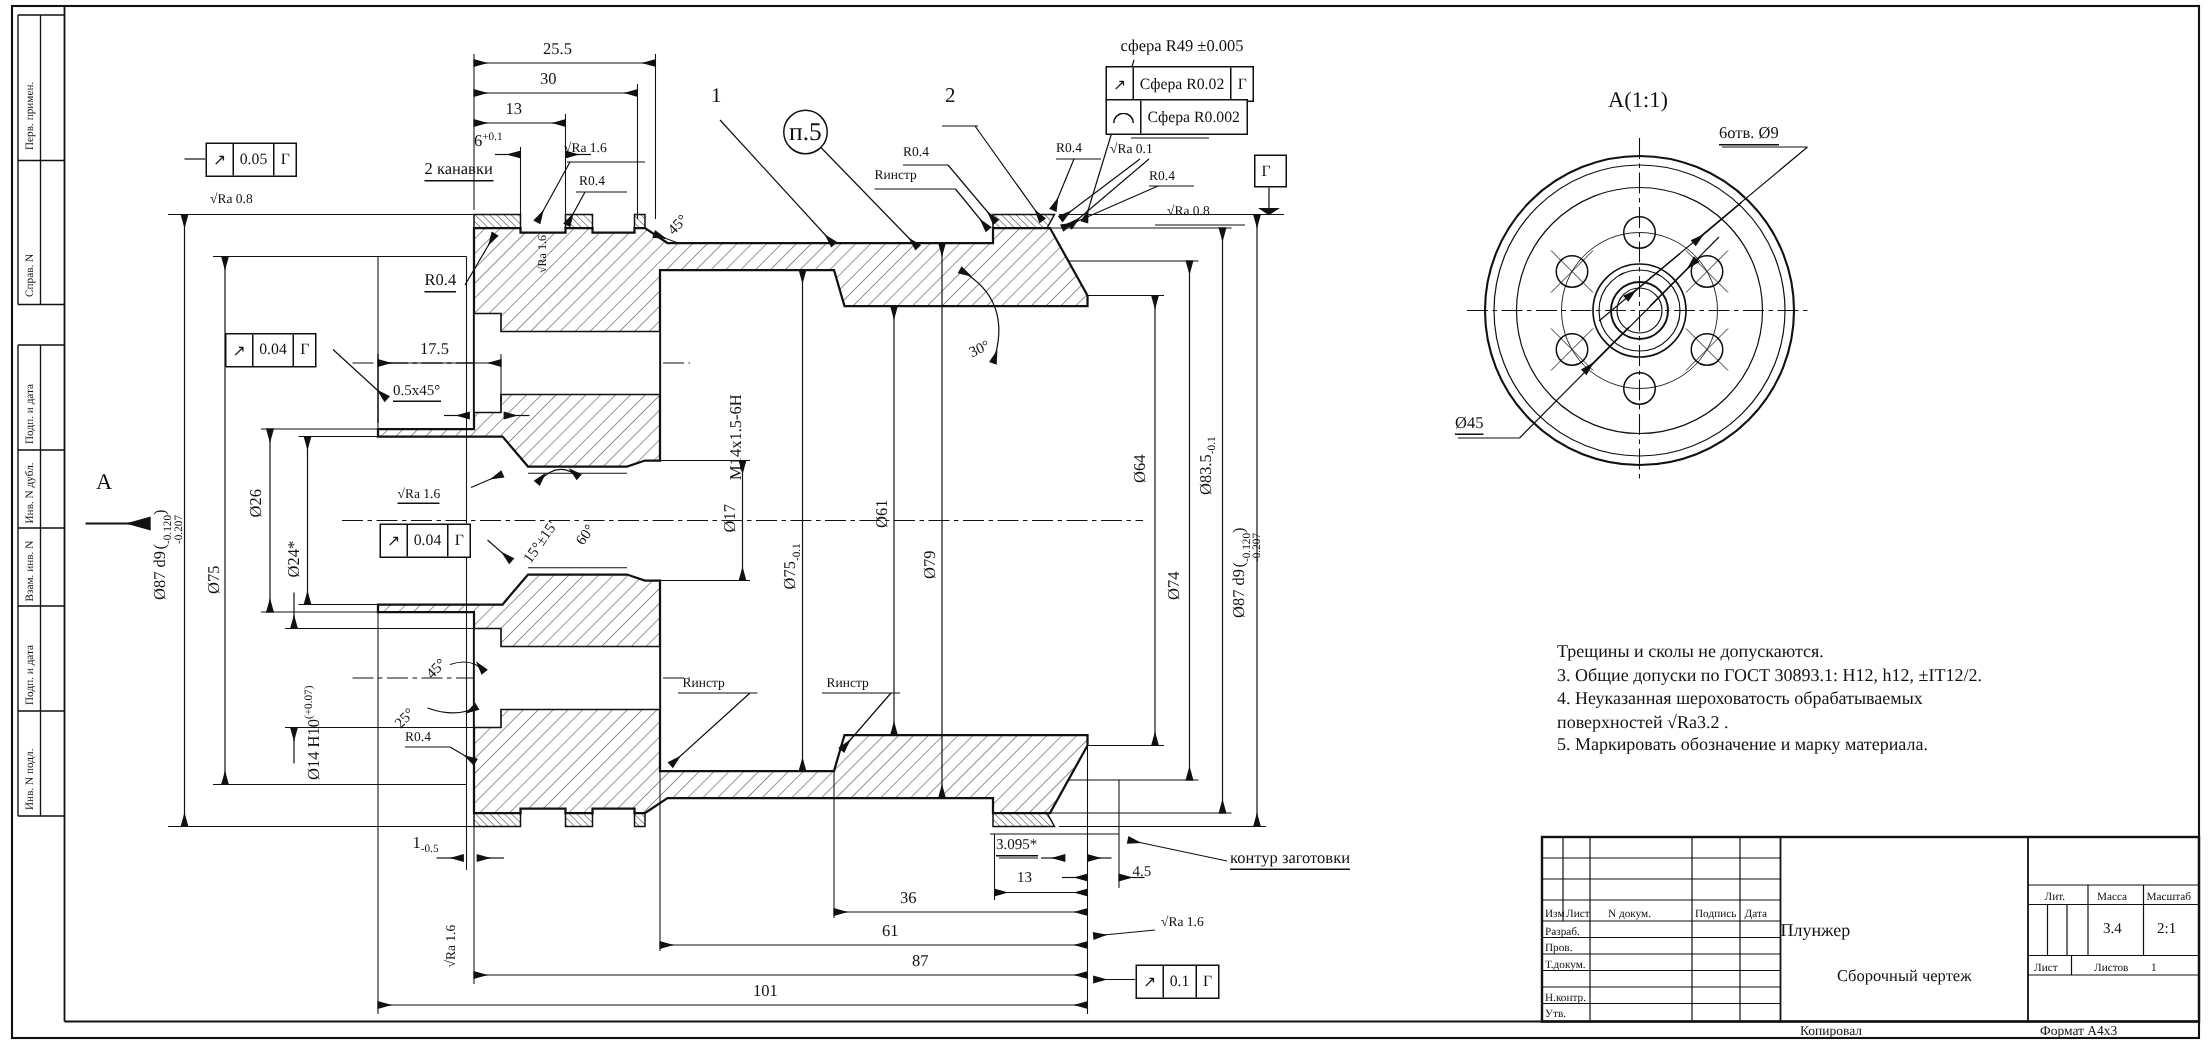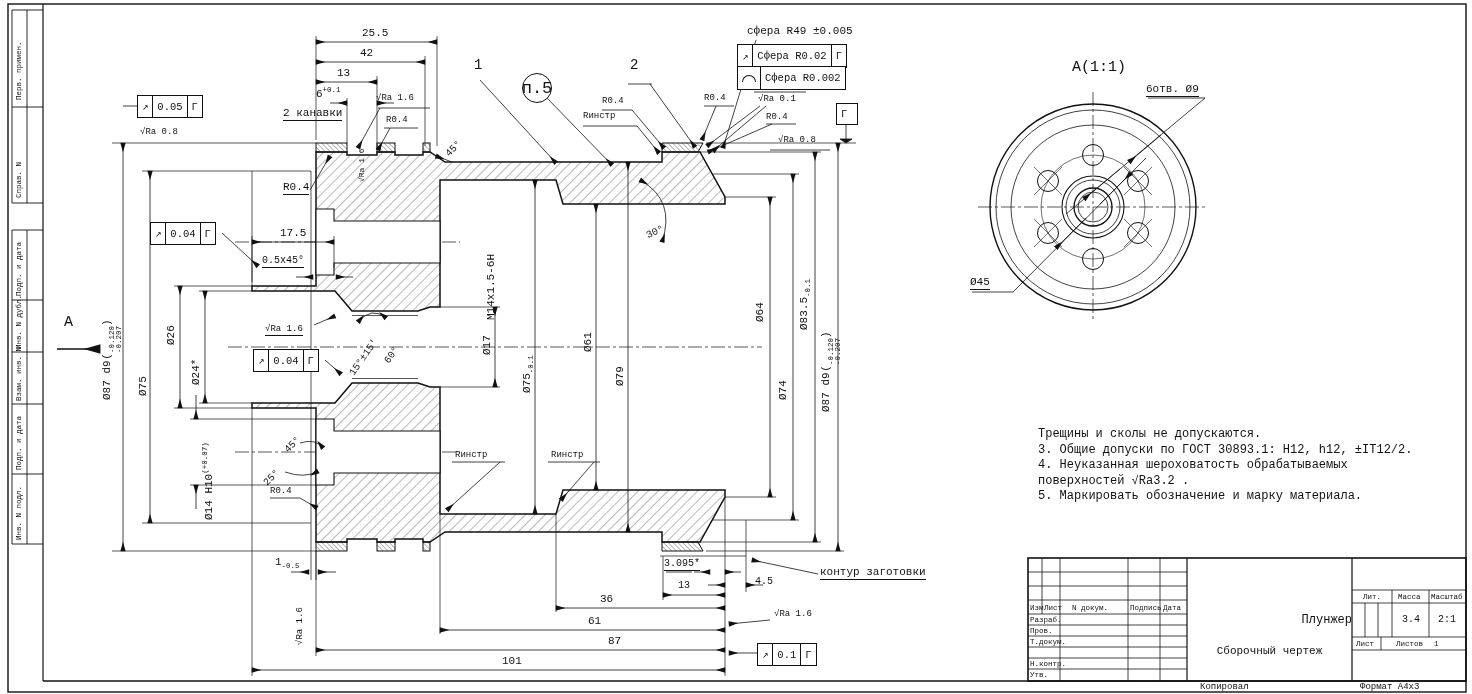--- a/index.html
+++ b/index.html
@@ -1,17 +1,17 @@
 <!DOCTYPE html>
 <html><head>
 <meta charset="utf-8">
 <style>
   html,body{margin:0;padding:0;background:#888}
   #sheet{position:relative;width:1472px;height:694px;background:#fff;overflow:hidden;
-    font-family:Liberation Mono, monospace;color:#111}
+    font-family:Liberation Serif, serif;color:#111}
   svg{position:absolute;left:0;top:0}
   .L{position:absolute;white-space:nowrap;font-size:11px;line-height:1;color:#111}
   .s9{font-size:9px}.s8{font-size:8px}.s10{font-size:10px}.s13{font-size:14px}
   .rot{transform-origin:0 0;transform:rotate(-90deg)}
   .r55{transform-origin:0 0;transform:rotate(-55deg)}
   .r45{transform-origin:0 0;transform:rotate(-45deg)}
   .r25{transform-origin:0 0;transform:rotate(-25deg)}
   .ul{border-bottom:1px solid #111;padding-bottom:1px}
   sup,sub{font-size:7.5px}
   .stk{display:inline-flex;flex-direction:column;font-size:7.5px;line-height:7px;vertical-align:-4px}
@@ -214,39 +214,39 @@
 
 <div class="sb" style="left:15px;top:100px">Перв. примен.</div>
 <div class="sb" style="left:15px;top:198px">Справ. N</div>
 <div class="sb" style="left:15px;top:296px">Подп. и дата</div>
 <div class="sb" style="left:15px;top:349px">Инв. N дубл.</div>
 <div class="sb" style="left:15px;top:401px">Взам. инв. N</div>
 <div class="sb" style="left:15px;top:470px">Подп. и дата</div>
 <div class="sb" style="left:15px;top:540px">Инв. N подл.</div>
 
 <div class="L" style="left:362px;top:28px">25.5</div>
-<div class="L" style="left:360px;top:48px">42</div>
+<div class="L" style="left:360px;top:48px">30</div>
 <div class="L" style="left:337px;top:68px">13</div>
 <div class="L" style="left:316px;top:87px"><span>6</span><sup>+0.1</sup></div>
 <div class="L ul" style="left:283px;top:108px">2 канавки</div>
 <div class="L s9" style="left:376px;top:94px">√Ra 1.6</div>
 <div class="L s9" style="left:386px;top:116px">R0.4</div>
 <div class="L s8 rot" style="left:358px;top:182px">√Ra 1.6</div>
 <div class="L s10 r45" style="left:444px;top:152px">45°</div>
 <div class="L ul" style="left:283px;top:182px">R0.4</div>
 <div class="L s13" style="left:474px;top:58px">1</div>
 <div class="circ" style="left:522px;top:73px;width:28px;height:28px;font-size:17px">
       <span>п.5</span>
     </div>
 <div class="L s13" style="left:630px;top:58px">2</div>
 <div class="L s9" style="left:602px;top:97px">R0.4</div>
 <div class="L s9" style="left:583px;top:112px">Rинстр</div>
 <div class="L s9" style="left:704px;top:94px">R0.4</div>
 <div class="L s9" style="left:754px;top:81px">Притереть</div>
-<div class="L s9" style="left:758px;top:95px">√Ra 0.1</div>
+<div class="L s9" style="left:740px;top:95px">√Ra 0.1</div>
 <div class="L s9" style="left:766px;top:113px">R0.4</div>
 <div class="L s9" style="left:778px;top:136px">√Ra 0.8</div>
 <div class="L" style="left:747px;top:26px">сфера R49 ±0.005</div>
 
 <div class="frame" style="left:737px;top:44px;height:22px">
   <div>↗</div>
       <div>Сфера R0.02</div>
       <div>Г</div>
 </div>
 <div class="frame" style="left:737px;top:66px;height:22px">
@@ -355,21 +355,21 @@
 <div class="tb" style="left:1030px;top:604px">Изм</div>
 <div class="tb" style="left:1044px;top:604px">Лист</div>
 <div class="tb" style="left:1072px;top:604px">N докум.</div>
 <div class="tb" style="left:1130px;top:604px">Подпись</div>
 <div class="tb" style="left:1163px;top:604px">Дата</div>
 <div class="tb" style="left:1030px;top:616px">Разраб.</div>
 <div class="tb" style="left:1030px;top:627px">Пров.</div>
 <div class="tb" style="left:1030px;top:638px">Т.докум.</div>
 <div class="tb" style="left:1030px;top:660px">Н.контр.</div>
 <div class="tb" style="left:1030px;top:671px">Утв.</div>
-<div class="L" style="left:1187px;top:614px;width:165px;text-align:right;font-size:12px">Плунжер</div>
+<div class="L" style="left:1187px;top:614px;width:165px;text-align:left;font-size:12px">Плунжер</div>
 <div class="L" style="left:1187px;top:646px;width:165px;text-align:center;font-size:11px">Сборочный чертеж</div>
 <div class="tb" style="left:1363px;top:593px">Лит.</div>
 <div class="tb" style="left:1398px;top:593px">Масса</div>
 <div class="tb" style="left:1431px;top:593px">Масштаб</div>
 <div class="L s10" style="left:1402px;top:615px">3.4</div>
 <div class="L s10" style="left:1438px;top:615px">2:1</div>
 <div class="tb" style="left:1356px;top:640px">Лист</div>
 <div class="tb" style="left:1396px;top:640px">Листов</div>
 <div class="tb" style="left:1434px;top:640px">1</div>
 <div class="L s9" style="left:1200px;top:683px">Копировал</div>

